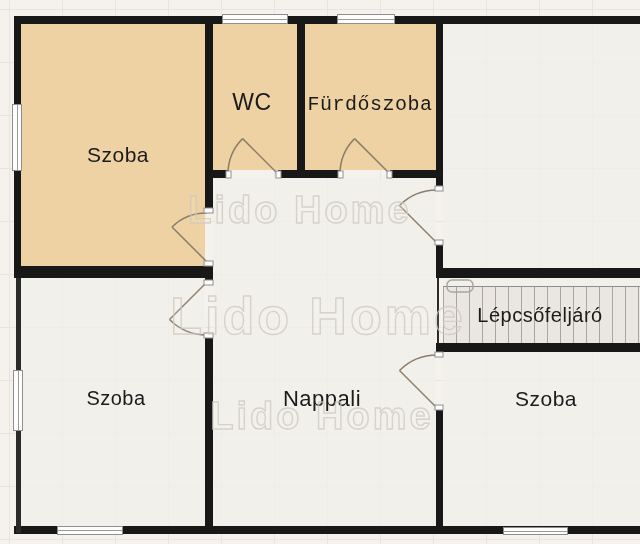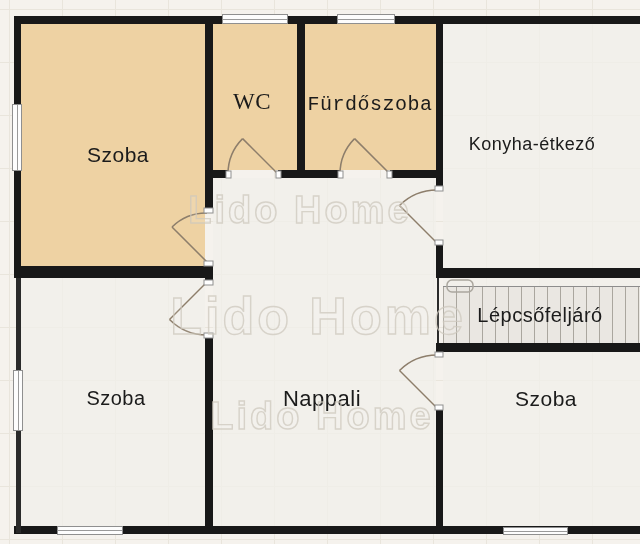--- a/index.html
+++ b/index.html
@@ -125,23 +125,22 @@
       <rect x="338" y="171" width="5" height="7"></rect>
       <rect x="387" y="171" width="5" height="7"></rect>
       <rect x="435" y="186" width="8" height="5"></rect>
       <rect x="435" y="240" width="8" height="5"></rect>
       <rect x="435" y="352" width="8" height="5"></rect>
       <rect x="435" y="405" width="8" height="5"></rect>
     </g>
   </svg>
 
   <div class="label" style="left:118px; top:155px; font-size:21px;">Szoba</div>
-  <div class="label" style="left:252px; top:102px; font-size:23px;font-family:Liberation Serif, serif;">WC</div>
+  <div class="label" style="left:252px; top:102px; font-size:23px;">WC</div>
   <div class="label" style="left:370px; top:104px; font-size:20px;font-family:Liberation Mono, monospace;">Fürdőszoba</div>
-  <div class="label" style="left:532px; top:144px; font-size:18px;">Konyha-étkező</div>
   <div class="label" style="left:116px; top:398px; font-size:20px;">Szoba</div>
   <div class="label" style="left:322px; top:399px; font-size:22px;">Nappali</div>
   <div class="label" style="left:540px; top:315px; font-size:20px;text-align:right;">Lépcsőfeljáró</div>
   <div class="label" style="left:546px; top:399px; font-size:21px;">Szoba</div>
 
   <div class="wm" style="left:300px; top:170px; font-size:38px;">Lido Home</div>
   <div class="wm" style="left:318px; top:276px; font-size:52px;">Lido Home</div>
   <div class="wm" style="left:322px; top:376px; font-size:38px;">Lido Home</div>
 
 </div>

